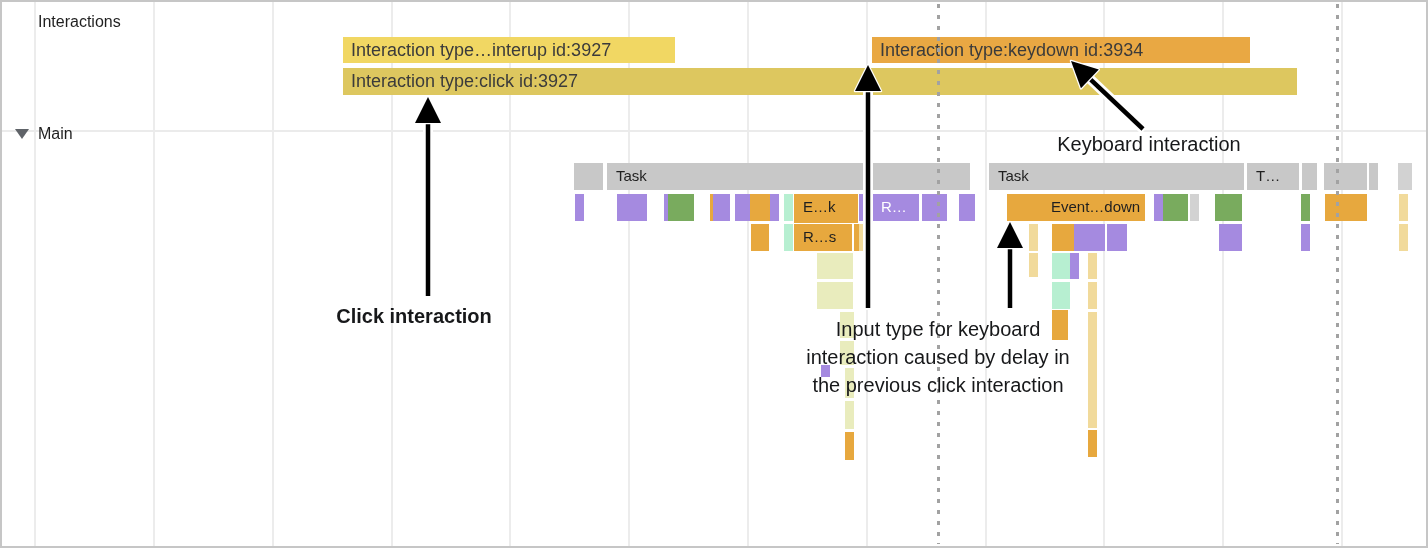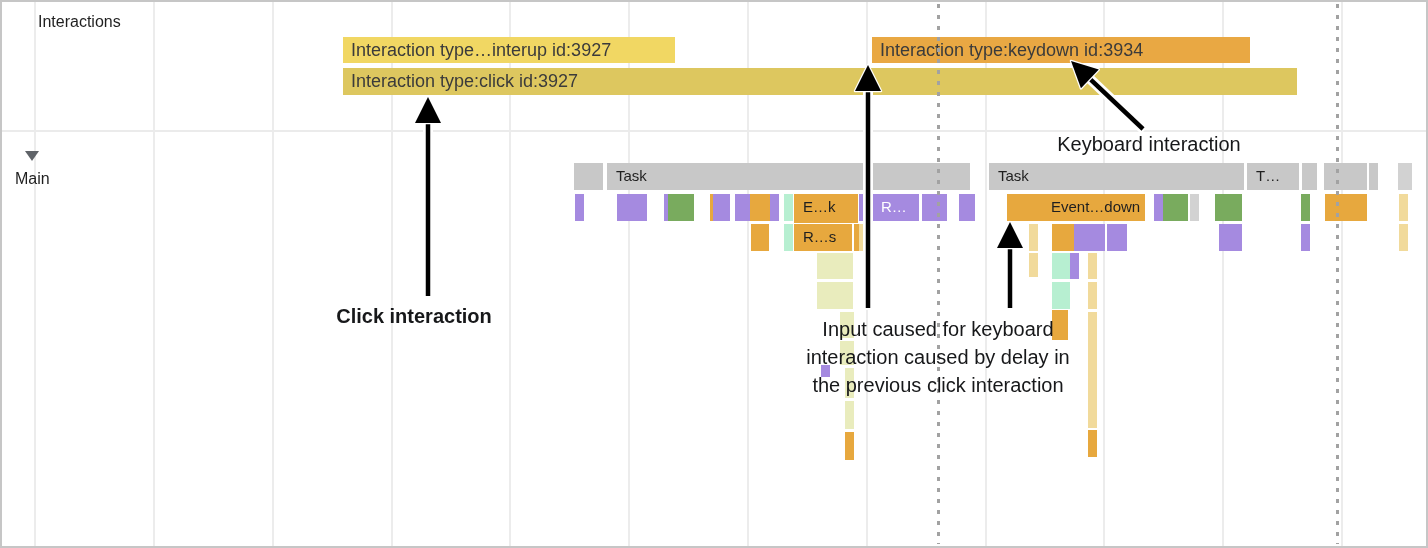--- a/index.html
+++ b/index.html
@@ -40,21 +40,21 @@
       <div class="gridline" style="left: 864px;"></div>
       <div class="gridline" style="left: 983px;"></div>
       <div class="gridline" style="left: 1101px;"></div>
       <div class="gridline" style="left: 1220px;"></div>
       <div class="gridline" style="left: 1339px;"></div>
     </div>
   <div id="separator" class="separator" style="top: 128px;"></div>
 
   <div class="track-label" style="left:36px; top:11px;">Interactions</div>
 
-  <div class="main-label-row" style="left:13px; top:149px;flex-direction:column;">
+  <div class="main-label-row" style="left:13px; top:123px;">
     <span class="tri"></span>
     <span class="track-label" style="position:static;">Main</span>
   </div>
 
   <div id="bars-layer">
       <div class="ibar" style="left: 341px; top: 35px; width: 332px; height: 26px; line-height: 26px; background: rgb(241, 215, 99);">Interaction type…interup id:3927</div>
       <div class="ibar" style="left: 870px; top: 35px; width: 378px; height: 26px; line-height: 26px; background: rgb(233, 168, 67);">Interaction type:keydown id:3934</div>
       <div class="ibar" style="left: 341px; top: 66px; width: 954px; height: 27px; line-height: 27px; background: rgb(221, 199, 95);">Interaction type:click id:3927</div>
     </div>
   <div id="blocks-layer">
@@ -128,21 +128,21 @@
       <div class="dotline" style="left: 1334px;"></div>
     </div>
   <div id="ann-layer">
       <div class="ann" style="left: 412px; top: 300px; font-weight: bold;">
         <div>Click interaction</div>
       </div>
       <div class="ann" style="left: 1147px; top: 128px;">
         <div>Keyboard interaction</div>
       </div>
       <div class="ann" style="left: 936px; top: 313px;">
-        <div>Input caused for keyboard</div>
+        <div>Input type for keyboard</div>
         <div>interaction caused by delay in</div>
         <div>the previous click interaction</div>
       </div>
     </div>
   <svg id="arrow-layer" width="1428" height="548" viewBox="0 0 1428 548">
       <g>
         <line x1="426" y1="296" x2="426" y2="121" stroke="#ffffff" stroke-width="10"></line>
         <line x1="426" y1="294" x2="426" y2="117" stroke="#000000" stroke-width="4.5"></line>
         <polygon points="426,95 439,121 413,121" fill="#000000" stroke="#ffffff" stroke-width="2.5" stroke-linejoin="round" paint-order="stroke"></polygon>
       </g>

